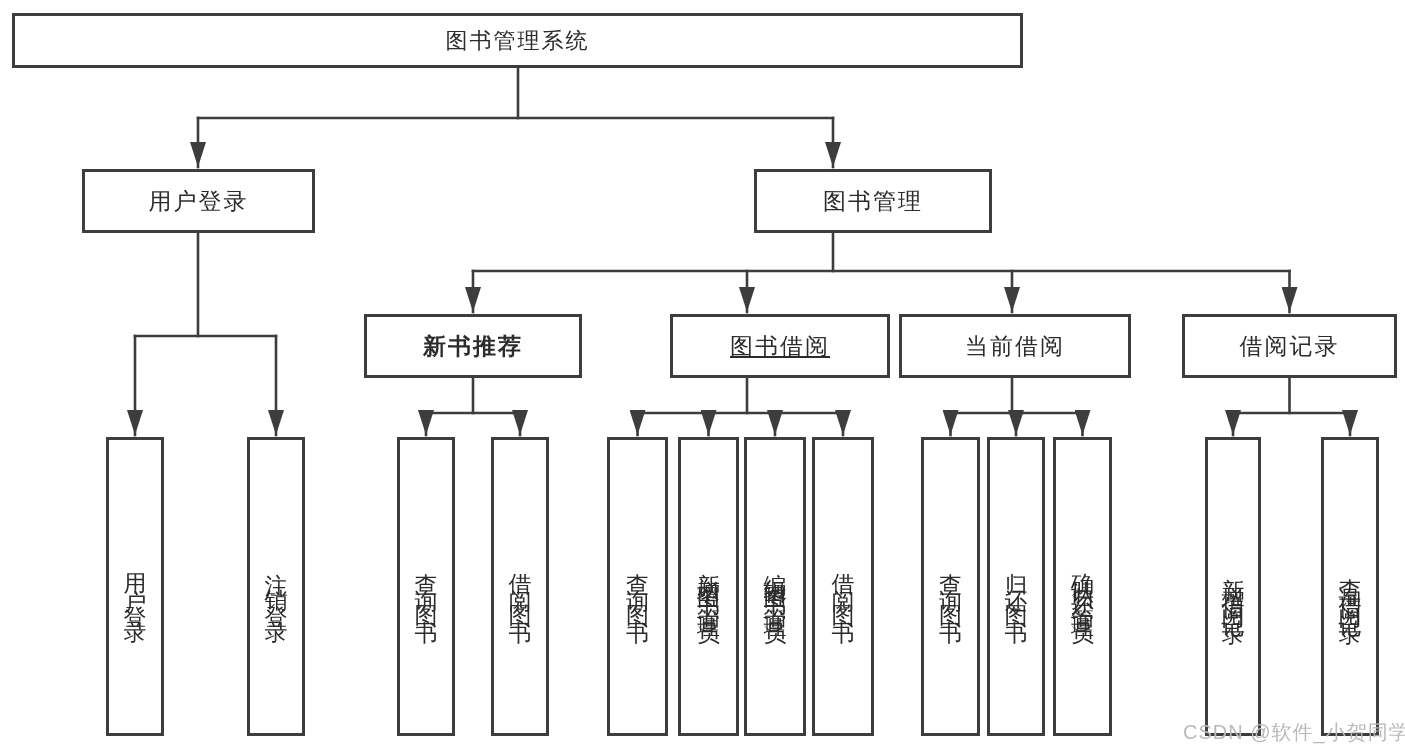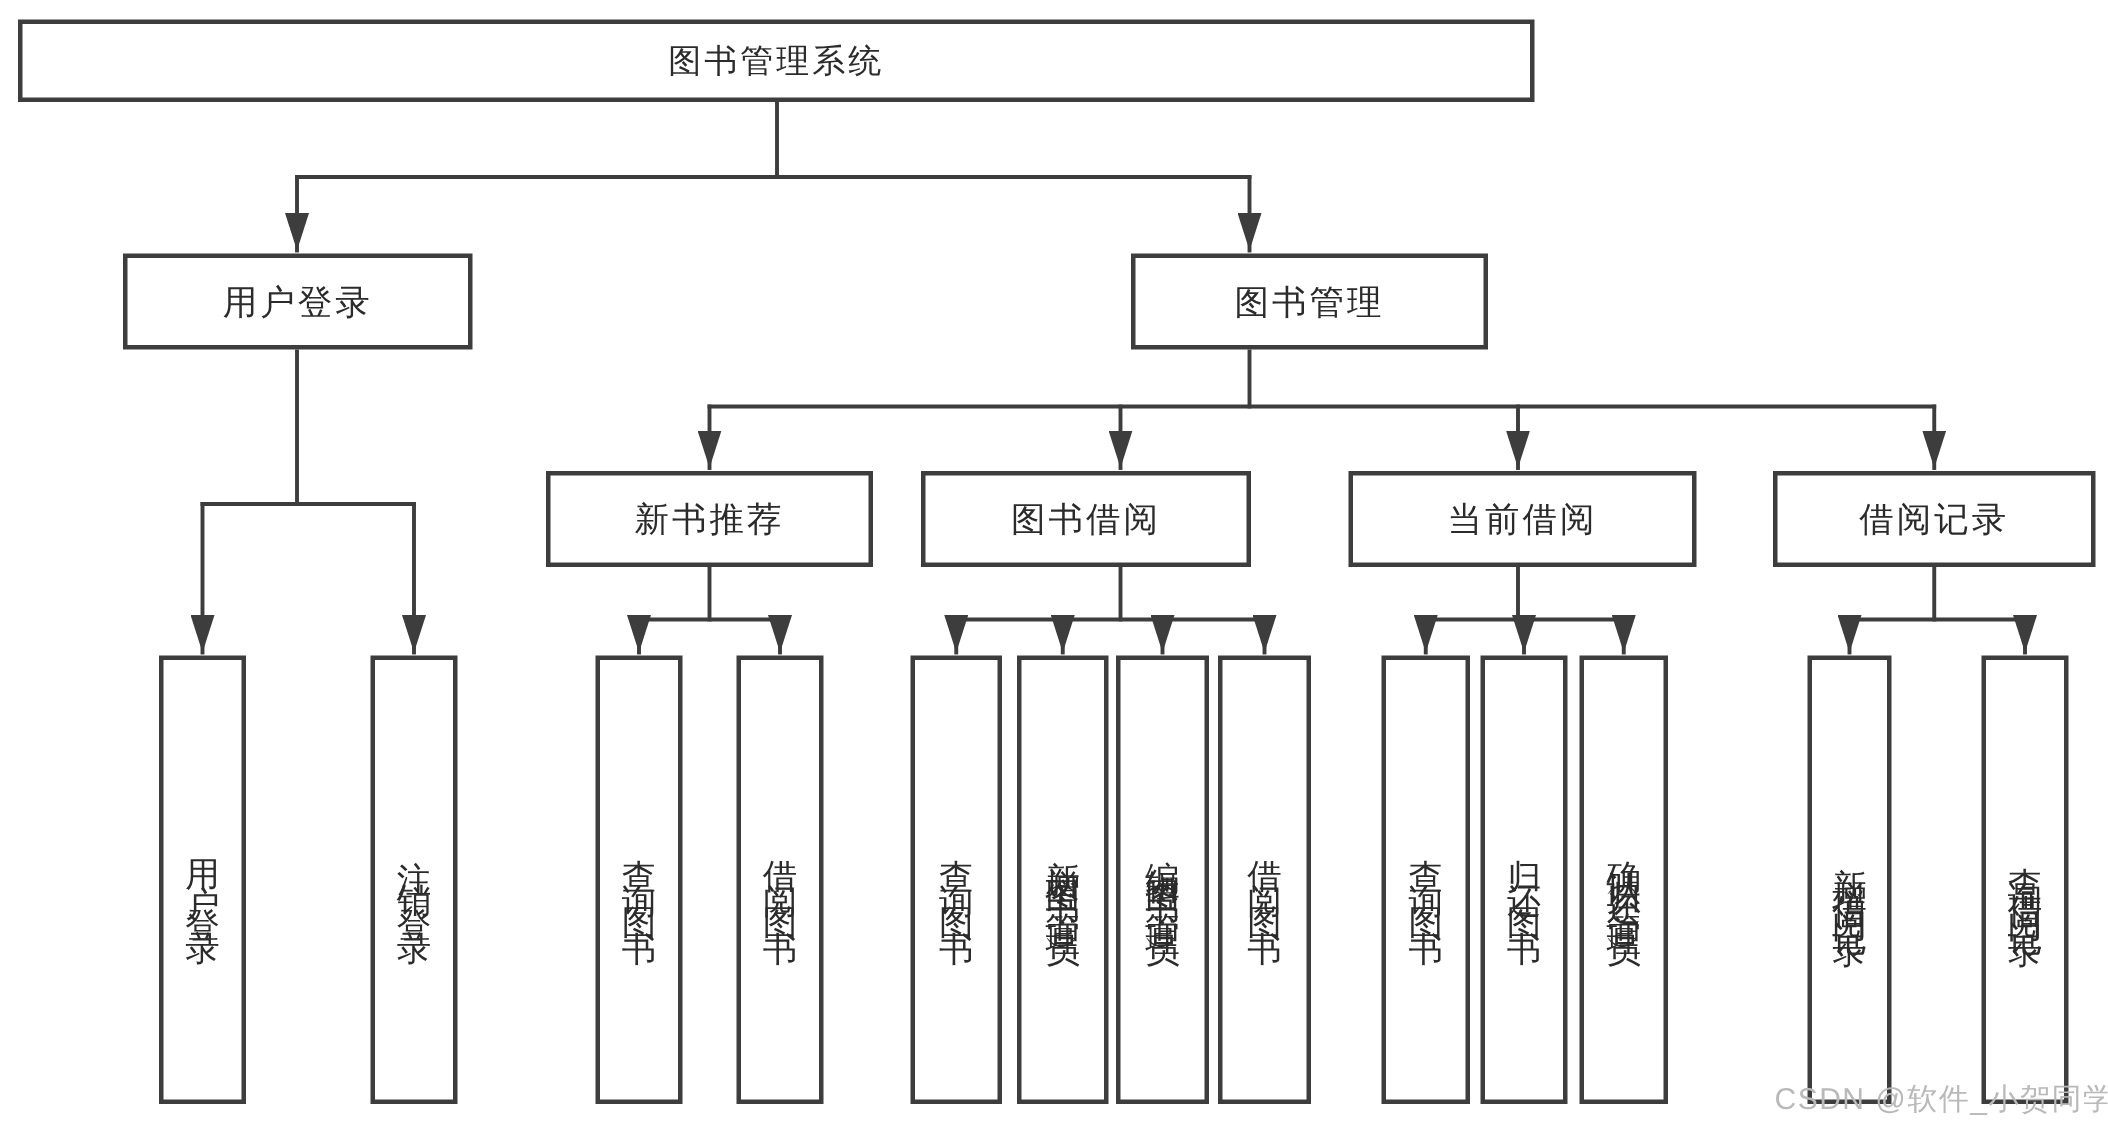--- a/index.html
+++ b/index.html
@@ -139,24 +139,24 @@
     <span>图书管理系统</span>
   </div>
 
   <div class="node" style="left:82px; top:169px; width:233px; height:64px;">
     <span>用户登录</span>
   </div>
   <div class="node" style="left:714px; top:169px; width:238px; height:64px;margin-left:40px;">
     <span>图书管理</span>
   </div>
 
-  <div class="node" style="left:364px; top:314px; width:218px; height:64px;">
+  <div class="node" style="left:364px; top:314px; width:218px; height:64px;font-weight:bold;">
     <span>新书推荐</span>
   </div>
-  <div class="node" style="left:614px; top:314px; width:220px; height:64px;">
+  <div class="node" style="left:670px; top:314px; width:220px; height:64px;text-decoration:underline;">
     <span>图书借阅</span>
   </div>
   <div class="node" style="left:899px; top:314px; width:232px; height:64px;text-align:right;">
     <span>当前借阅</span>
   </div>
   <div class="node" style="left:1182px; top:314px; width:215px; height:64px;">
     <span>借阅记录</span>
   </div>
 
   <div class="leaf" style="left:106px; width:58px;">

